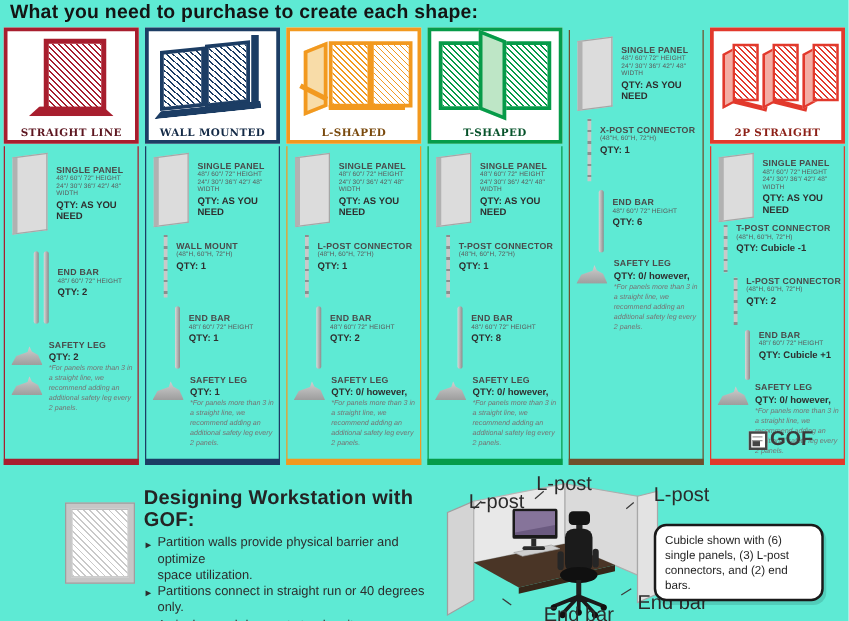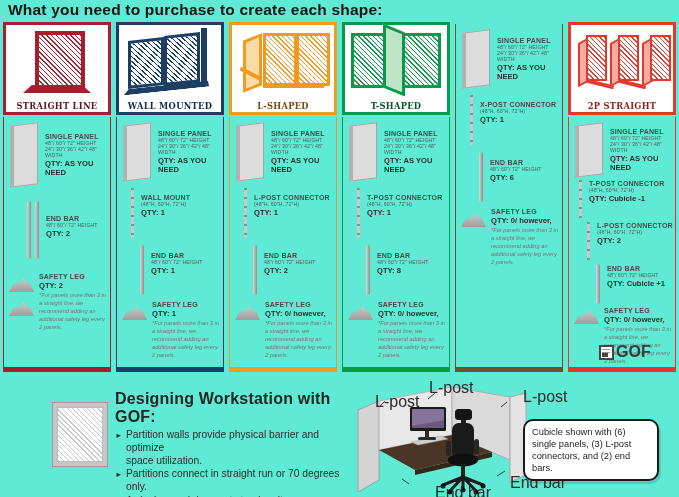--- a/index.html
+++ b/index.html
@@ -388,21 +388,21 @@
   </div>
 
   <div class="panel-illus">
     <div class="panel-illus-inner"></div>
   </div>
 
   <div class="design">
     <div class="design-heading">Designing Workstation with GOF:</div>
     <div class="bullet">Partition walls provide physical barrier and optimize
 space utilization.</div>
-    <div class="bullet">Partitions connect in straight run or 70 degrees only.</div>
+    <div class="bullet">Partitions connect in straight run or 40 degrees only.</div>
     <div class="bullet">A single panel does not stand on its own:
 create a stable shape using connectors (Wall-mount/
 L-shaped/ T-shaped/ X-shaped) OR use safety legs
 to make it freestanding.</div>
 
   </div>
 
   <div class="ws">
     <svg width="175" height="116" viewBox="0 0 175 116" style="position:absolute;left:15px;top:2px;">
       <polygon points="3,30 24,21 24,100 3,112" fill="#d4d4d4" stroke="#9f9f9f" stroke-width="1"></polygon>

